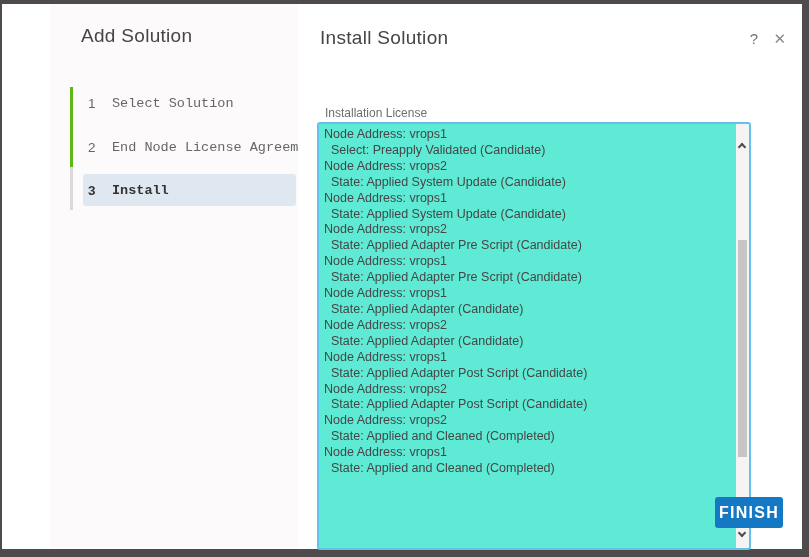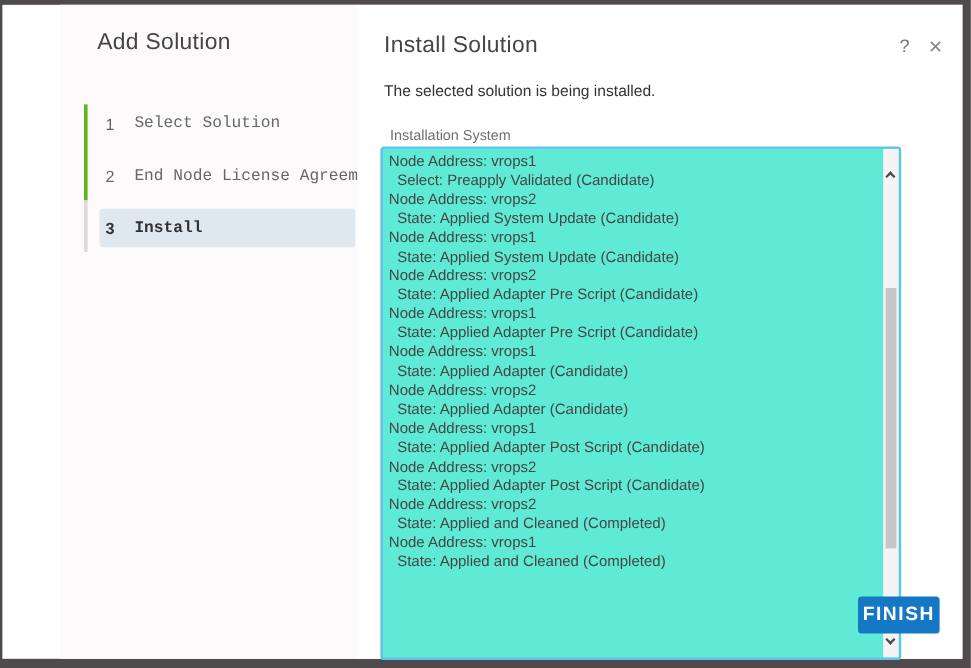--- a/index.html
+++ b/index.html
@@ -128,23 +128,22 @@
         <span class="lbl">Install</span>
       </div>
     </div>
   </div>
 
   <div class="main">
     <div class="main-title">Install Solution</div>
     <span class="help-icon">?</span>
     <span class="close-icon">✕</span>
 
-    <div class="description">The selected solution is being installed.</div>
 
-    <div class="details-label">Installation System</div>
+    <div class="details-label">Installation License</div>
 
     <div class="listbox">
       <div class="lines">
           <div class="detail-line">Node Address: vrops1</div>
           <div class="detail-line">  Select: Preapply Validated (Candidate)</div>
           <div class="detail-line">Node Address: vrops2</div>
           <div class="detail-line">  State: Applied System Update (Candidate)</div>
           <div class="detail-line">Node Address: vrops1</div>
           <div class="detail-line">  State: Applied System Update (Candidate)</div>
           <div class="detail-line">Node Address: vrops2</div>

